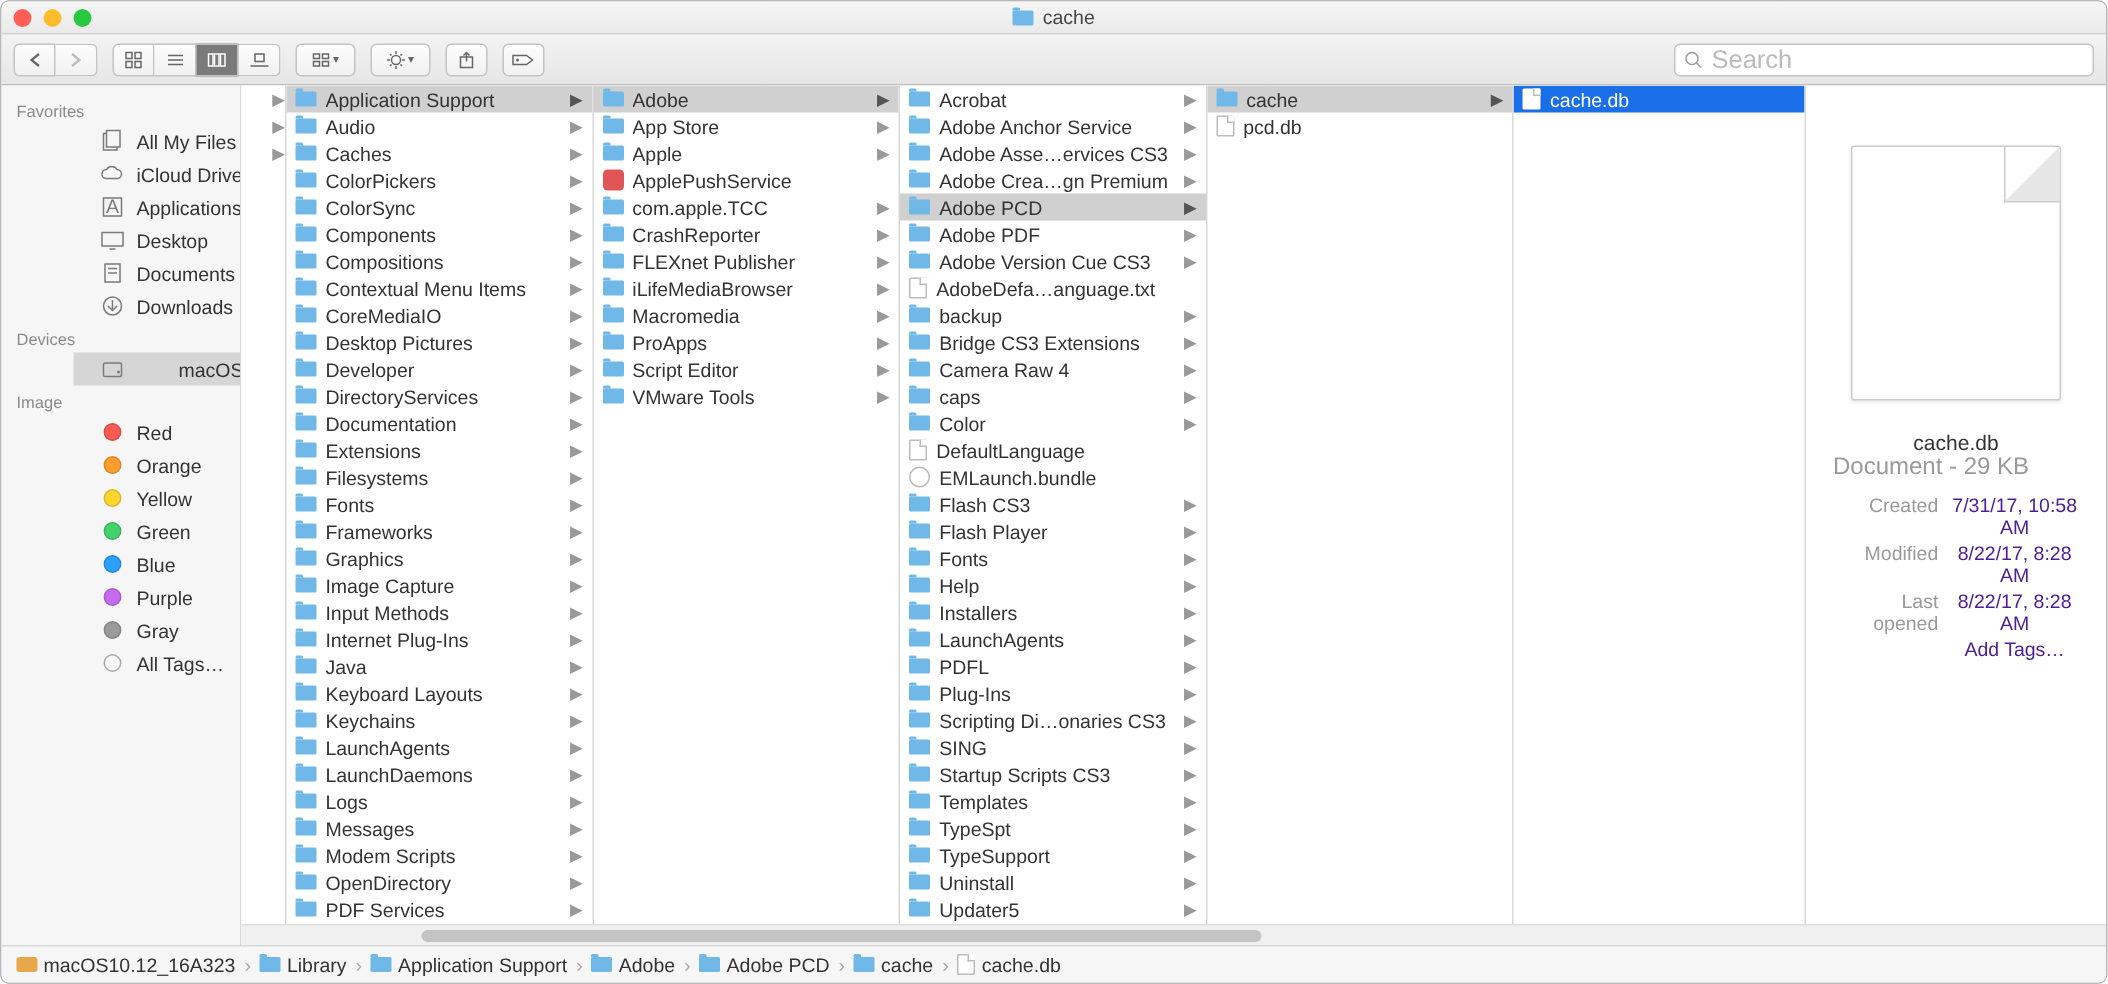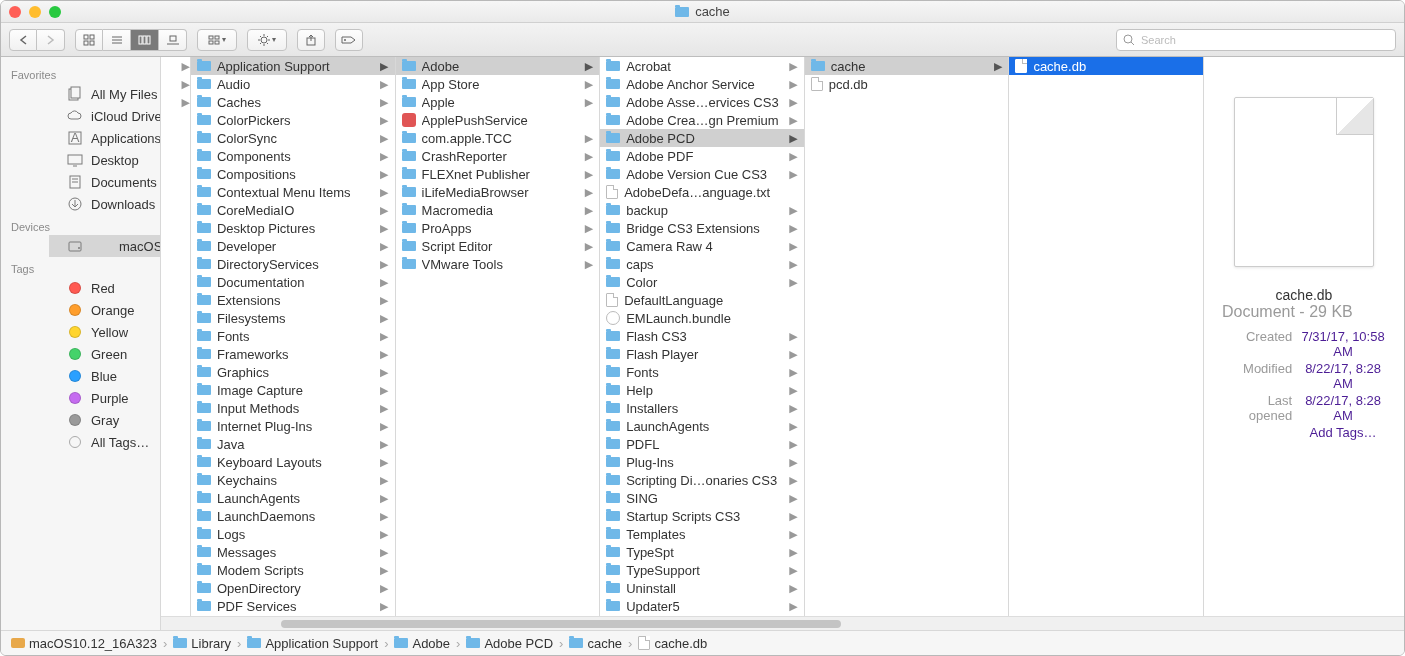--- a/index.html
+++ b/index.html
@@ -12,21 +12,21 @@
 .titlecenter span { color:#444; }
 .toolbar { height: 34px; background: linear-gradient(#f3f3f3,#e6e6e6); border-bottom: 1px solid #bdbdbd; display:flex; align-items:center; padding: 0 8px; gap:10px; }
 .btngrp { display:flex; }
 .tbtn { height:22px; min-width:28px; background:linear-gradient(#fdfdfd,#f1f1f1); border:1px solid #c3c3c3; display:flex; align-items:center; justify-content:center; color:#555; }
 .tbtn:first-child { border-radius:4px 0 0 4px; }
 .tbtn:last-child { border-radius:0 4px 4px 0; }
 .tbtn:only-child { border-radius:4px; }
 .tbtn + .tbtn { border-left:none; }
 .tbtn.active { background:#7a7a7a; color:#fff; }
 .searchbox { margin-left:auto; width:280px; height:22px; border:1px solid #c3c3c3; border-radius:4px; background:#fff; display:flex; align-items:center; padding:0 6px; gap:6px; color:#999; }
-.searchbox input { border:none; outline:none; flex:1; font-size:11px; color:#333; }
+.searchbox input { border:none; outline:none; flex:1; font-size:17px; color:#333; }
 .searchbox input::placeholder { color:#bbb; }
 .main { display:flex; height: calc(100% - 22px - 34px - 25px); }
 .sidebar { width: 160px; background:#f6f6f6; border-right:1px solid #d8d8d8; padding:6px 0; overflow:hidden; }
 .sb-head { font-size:11px; color:#8a8a8a; padding:6px 10px 2px; text-transform:none; }
 .sb-item { display:flex; align-items:center; gap:8px; padding:3px 10px 3px 18px; color:#444; white-space:nowrap;margin-left:48px; }
 .sb-item.sel { background:#d6d6d6;gap:36px; }
 .ico { width:16px; height:16px; display:inline-flex; align-items:center; justify-content:center; flex-shrink:0; }
 .tag-dot { width:12px; height:12px; border-radius:50%; border:1px solid rgba(0,0,0,.15); }
 .columns { flex:1; display:flex; overflow:hidden; background:#fff; }
 .col { border-right:1px solid #d8d8d8; overflow-y:auto; overflow-x:hidden; position:relative; }
@@ -235,21 +235,21 @@
       <div class="sb-head">Devices</div>
       <div class="sb-item sel">
         <span class="ico">
           <svg width="16" height="14">
             <rect x="2" y="3" width="12" height="9" rx="1" fill="none" stroke="#7a7a7a"></rect>
             <circle cx="12" cy="9" r="1" fill="#7a7a7a"></circle>
           </svg>
         </span>
         <span>macOS10.12...</span>
       </div>
-      <div class="sb-head">Tags</div>
+      <div class="sb-head">Image</div>
       <div class="sb-item">
         <span class="ico">
           <span class="tag-dot" style="background: rgb(255, 90, 82);"></span>
         </span>
         <span>Red</span>
       </div>
       <div class="sb-item">
         <span class="ico">
           <span class="tag-dot" style="background: rgb(255, 158, 44);"></span>
         </span>

